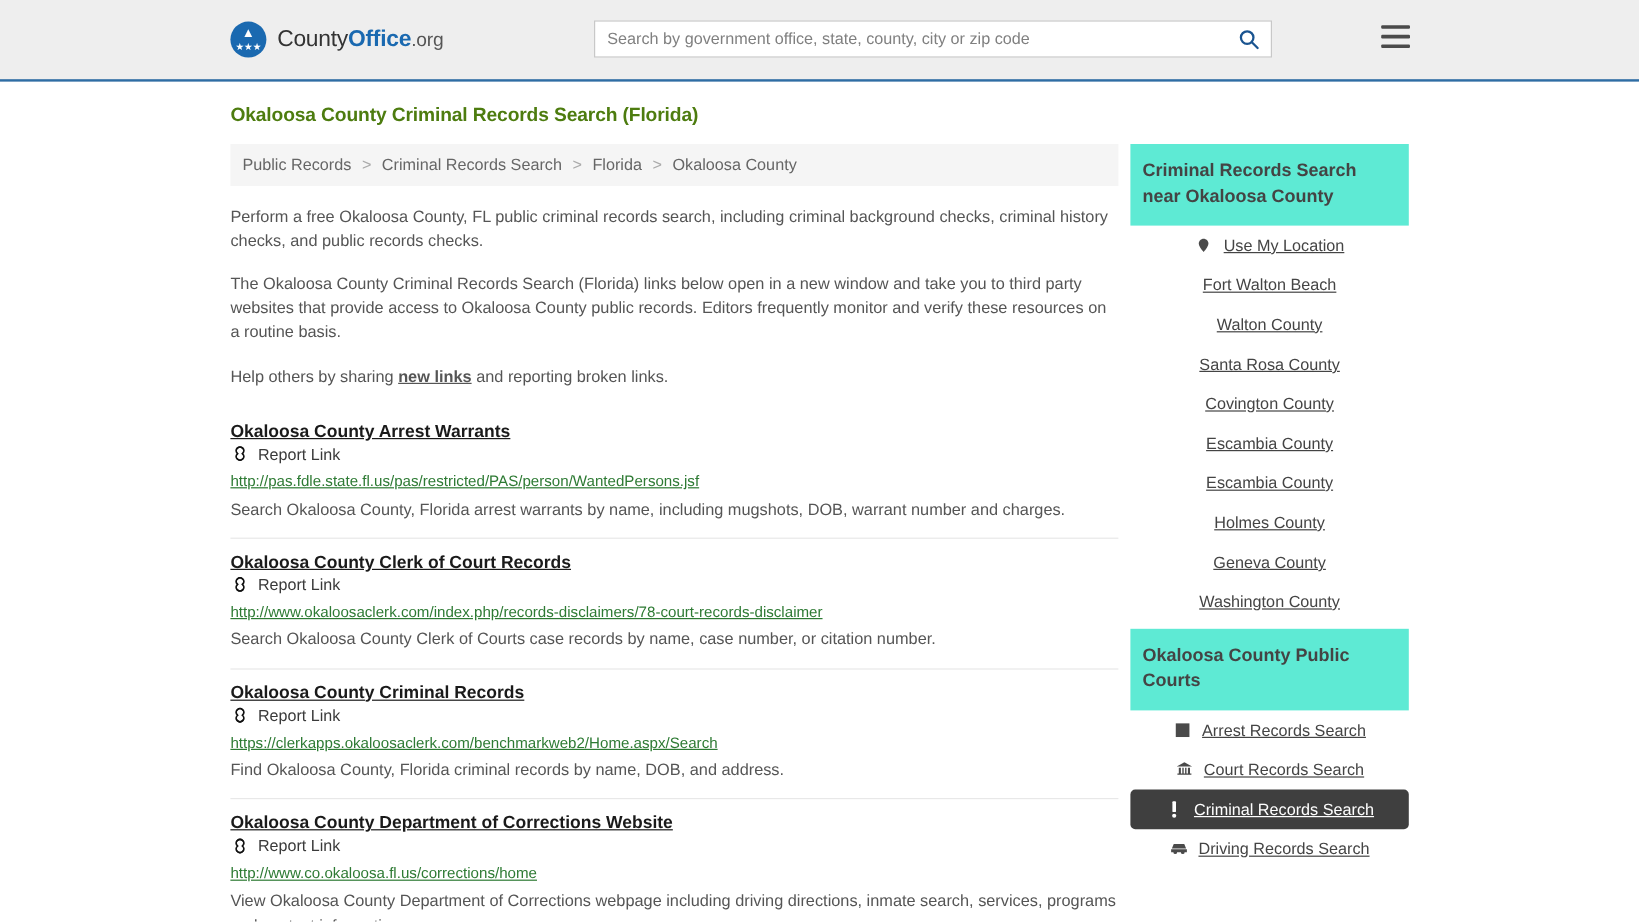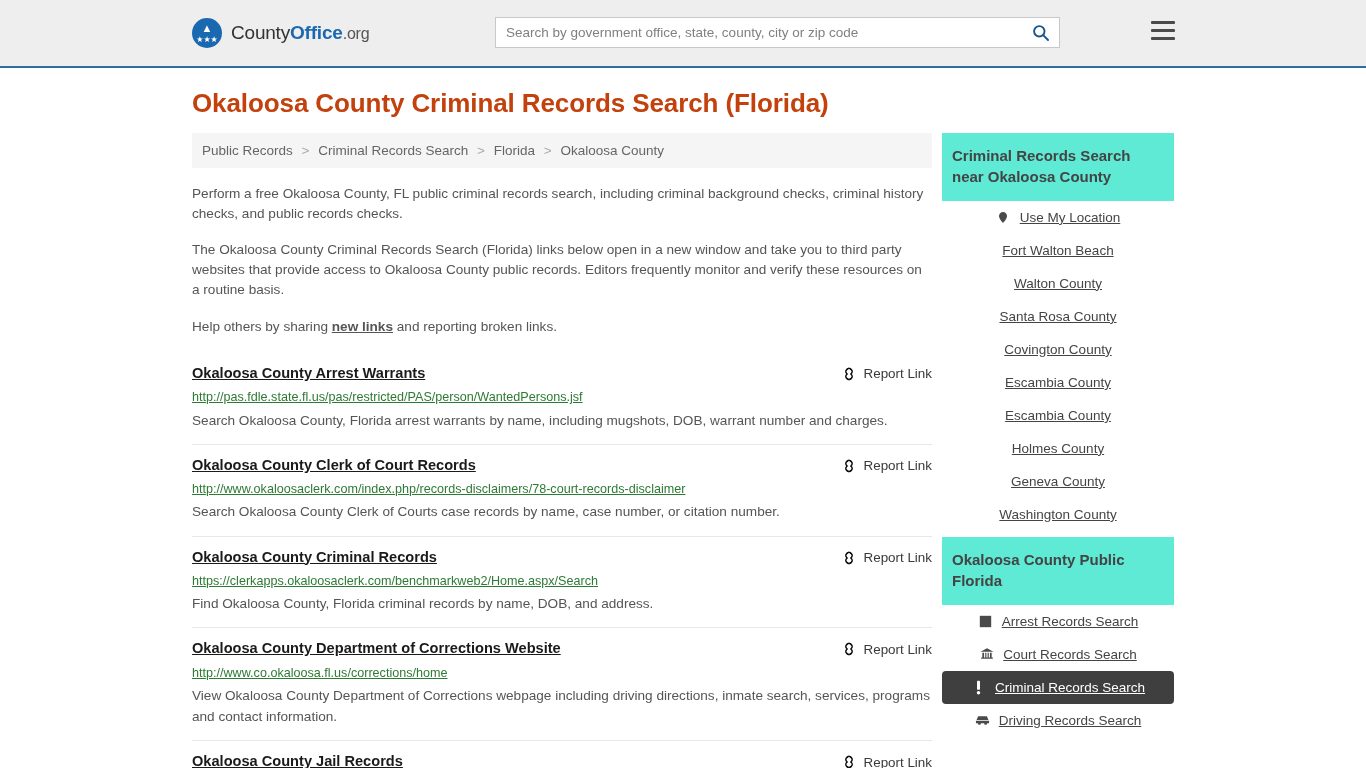--- a/index.html
+++ b/index.html
@@ -112,23 +112,23 @@
   }
   .hamburger span:last-child { margin-bottom: 0; }
 
   
   .page {
     width: 1366px;
     padding: 0 192px;
   }
   .page-title {
     margin: 20px 0 14px 0;
-    font-size: 26px;
+    font-size: 16px;
     font-weight: bold;
-    color: #c2410c;
+    color: #4d7c0f;
     letter-spacing: -0.1px;
   }
   .columns { display: flex; }
   .main-col { width: 740px; flex: none; }
   .side-col { width: 232px; margin-left: 10px; flex: none; }
 
   
   .breadcrumb {
     background: #f5f5f5;
     padding: 10px 10px;
@@ -156,20 +156,21 @@
   
   .result {
     padding: 12px 0 13px 0;
     border-bottom: 1px solid #e8e8e8;
   }
   .result:first-of-type { border-top: none; }
   .result-head {
     display: flex;
     align-items: flex-start;
     justify-content: space-between;
+    flex-direction: column;
   }
   .result-title {
     font-size: 14.6px;
     font-weight: bold;
     color: #1a1a1a;
     text-decoration: underline;
     cursor: pointer;
     line-height: 1.2;
   }
   .report-link {
@@ -408,21 +409,21 @@
             <li class="side-item">
               <a href="#">Geneva County</a>
             </li>
             <li class="side-item">
               <a href="#">Washington County</a>
             </li>
           </ul>
       </div>
 
       <div class="side-box">
-        <div class="side-head">Okaloosa County Public Florida</div>
+        <div class="side-head">Okaloosa County Public Courts</div>
         <ul class="side-list" id="records-list">
             <li class="side-item">
               <span class="side-ico">
                 <svg width="13" height="13" viewBox="0 0 16 16" fill="currentColor">
                   <rect x="1" y="1" width="14" height="14"></rect>
                 </svg>
               </span>
               <a href="#">Arrest Records Search</a>
             </li>
             <li class="side-item">

